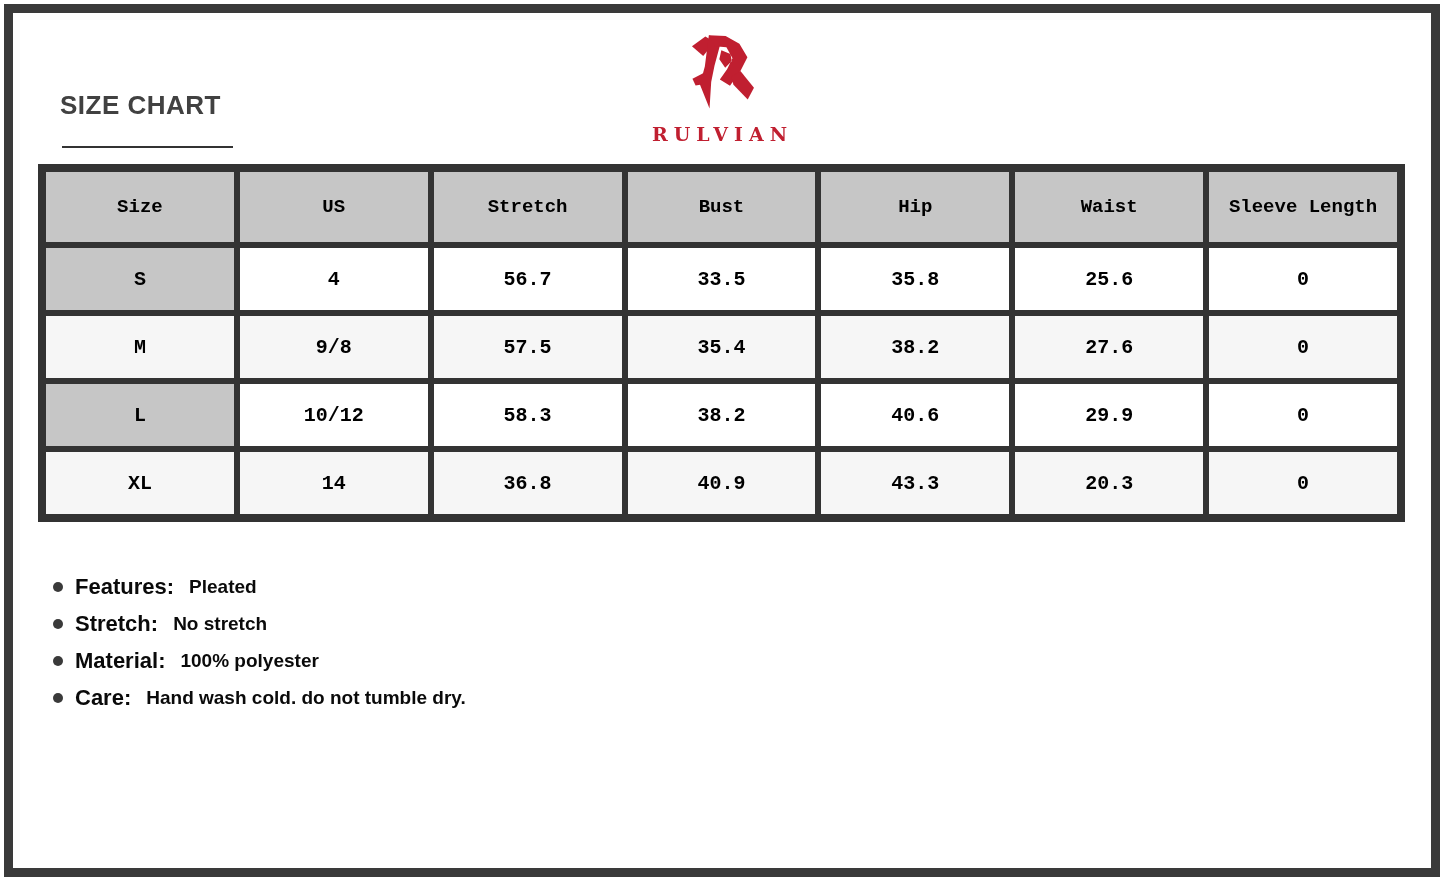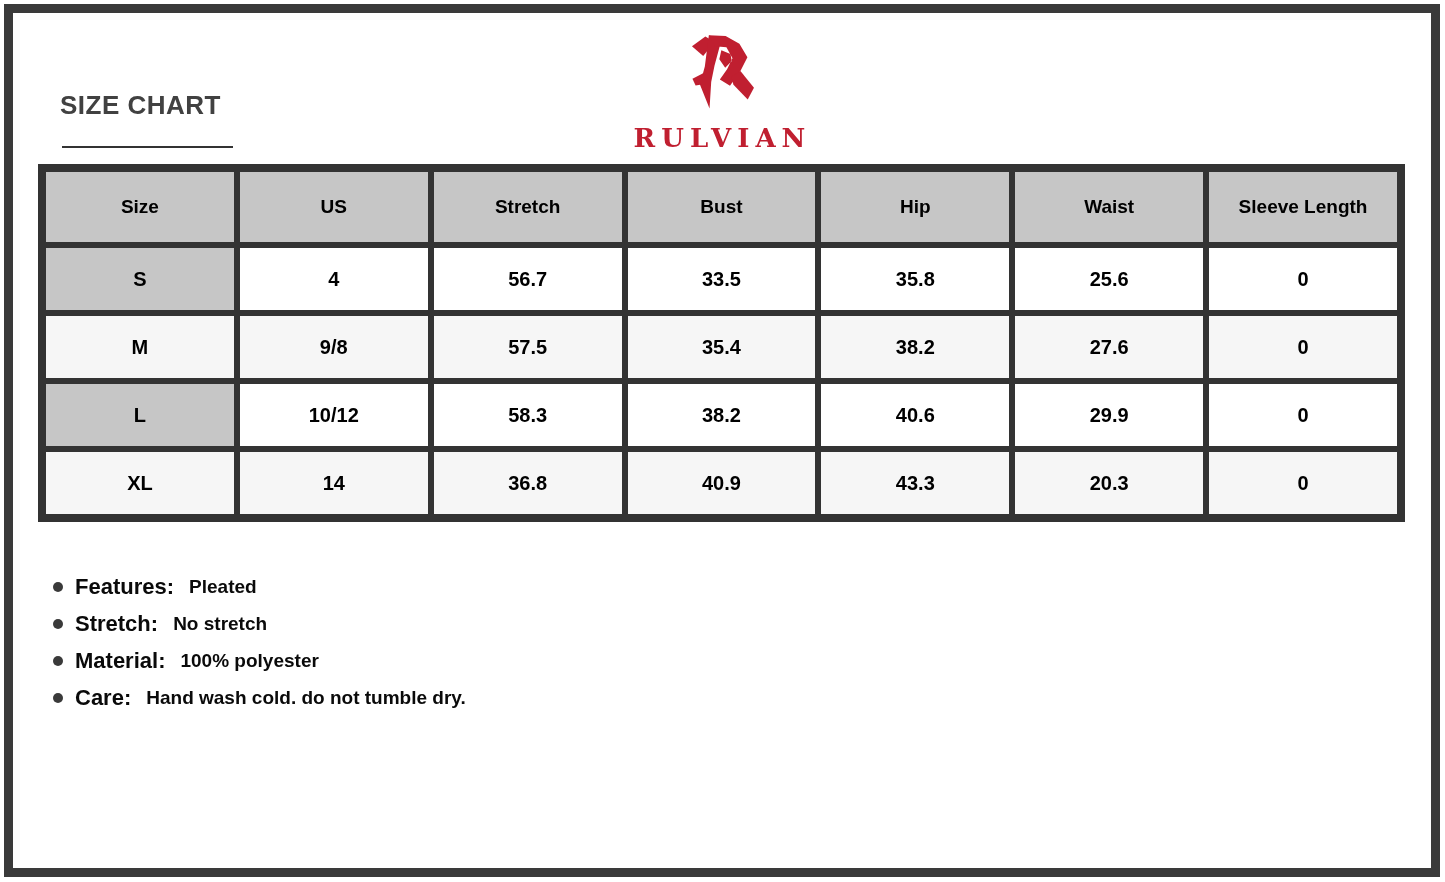--- a/index.html
+++ b/index.html
@@ -36,37 +36,38 @@
     position: absolute;
     left: 0; right: 0; top: 30px;
     text-align: center;
     line-height: 1;
   }
   .logo-mark { display: inline-block; }
   .brand-name {
     margin-top: 4px;
     font-family: "DejaVu Serif", serif;
     font-weight: bold;
-    font-size: 26px;
+    font-size: 19px;
     letter-spacing: 6px;
     color: #c01f30;
   }
   
   .table-wrap {
     position: absolute;
     left: 38px; top: 164px;
     width: 1367px;
     background: #333333;
     padding: 2px;
   }
   table.size-table {
     width: 100%;
     table-layout: fixed;
     border-collapse: separate;
     border-spacing: 6px;
+    font-family: Liberation Mono, monospace;
   }
   .size-table th {
     background: #c6c6c6;
     height: 70px;
     font-size: 19px;
     font-weight: bold;
     color: #000000;
     text-align: center;
   }
   .size-table td {

